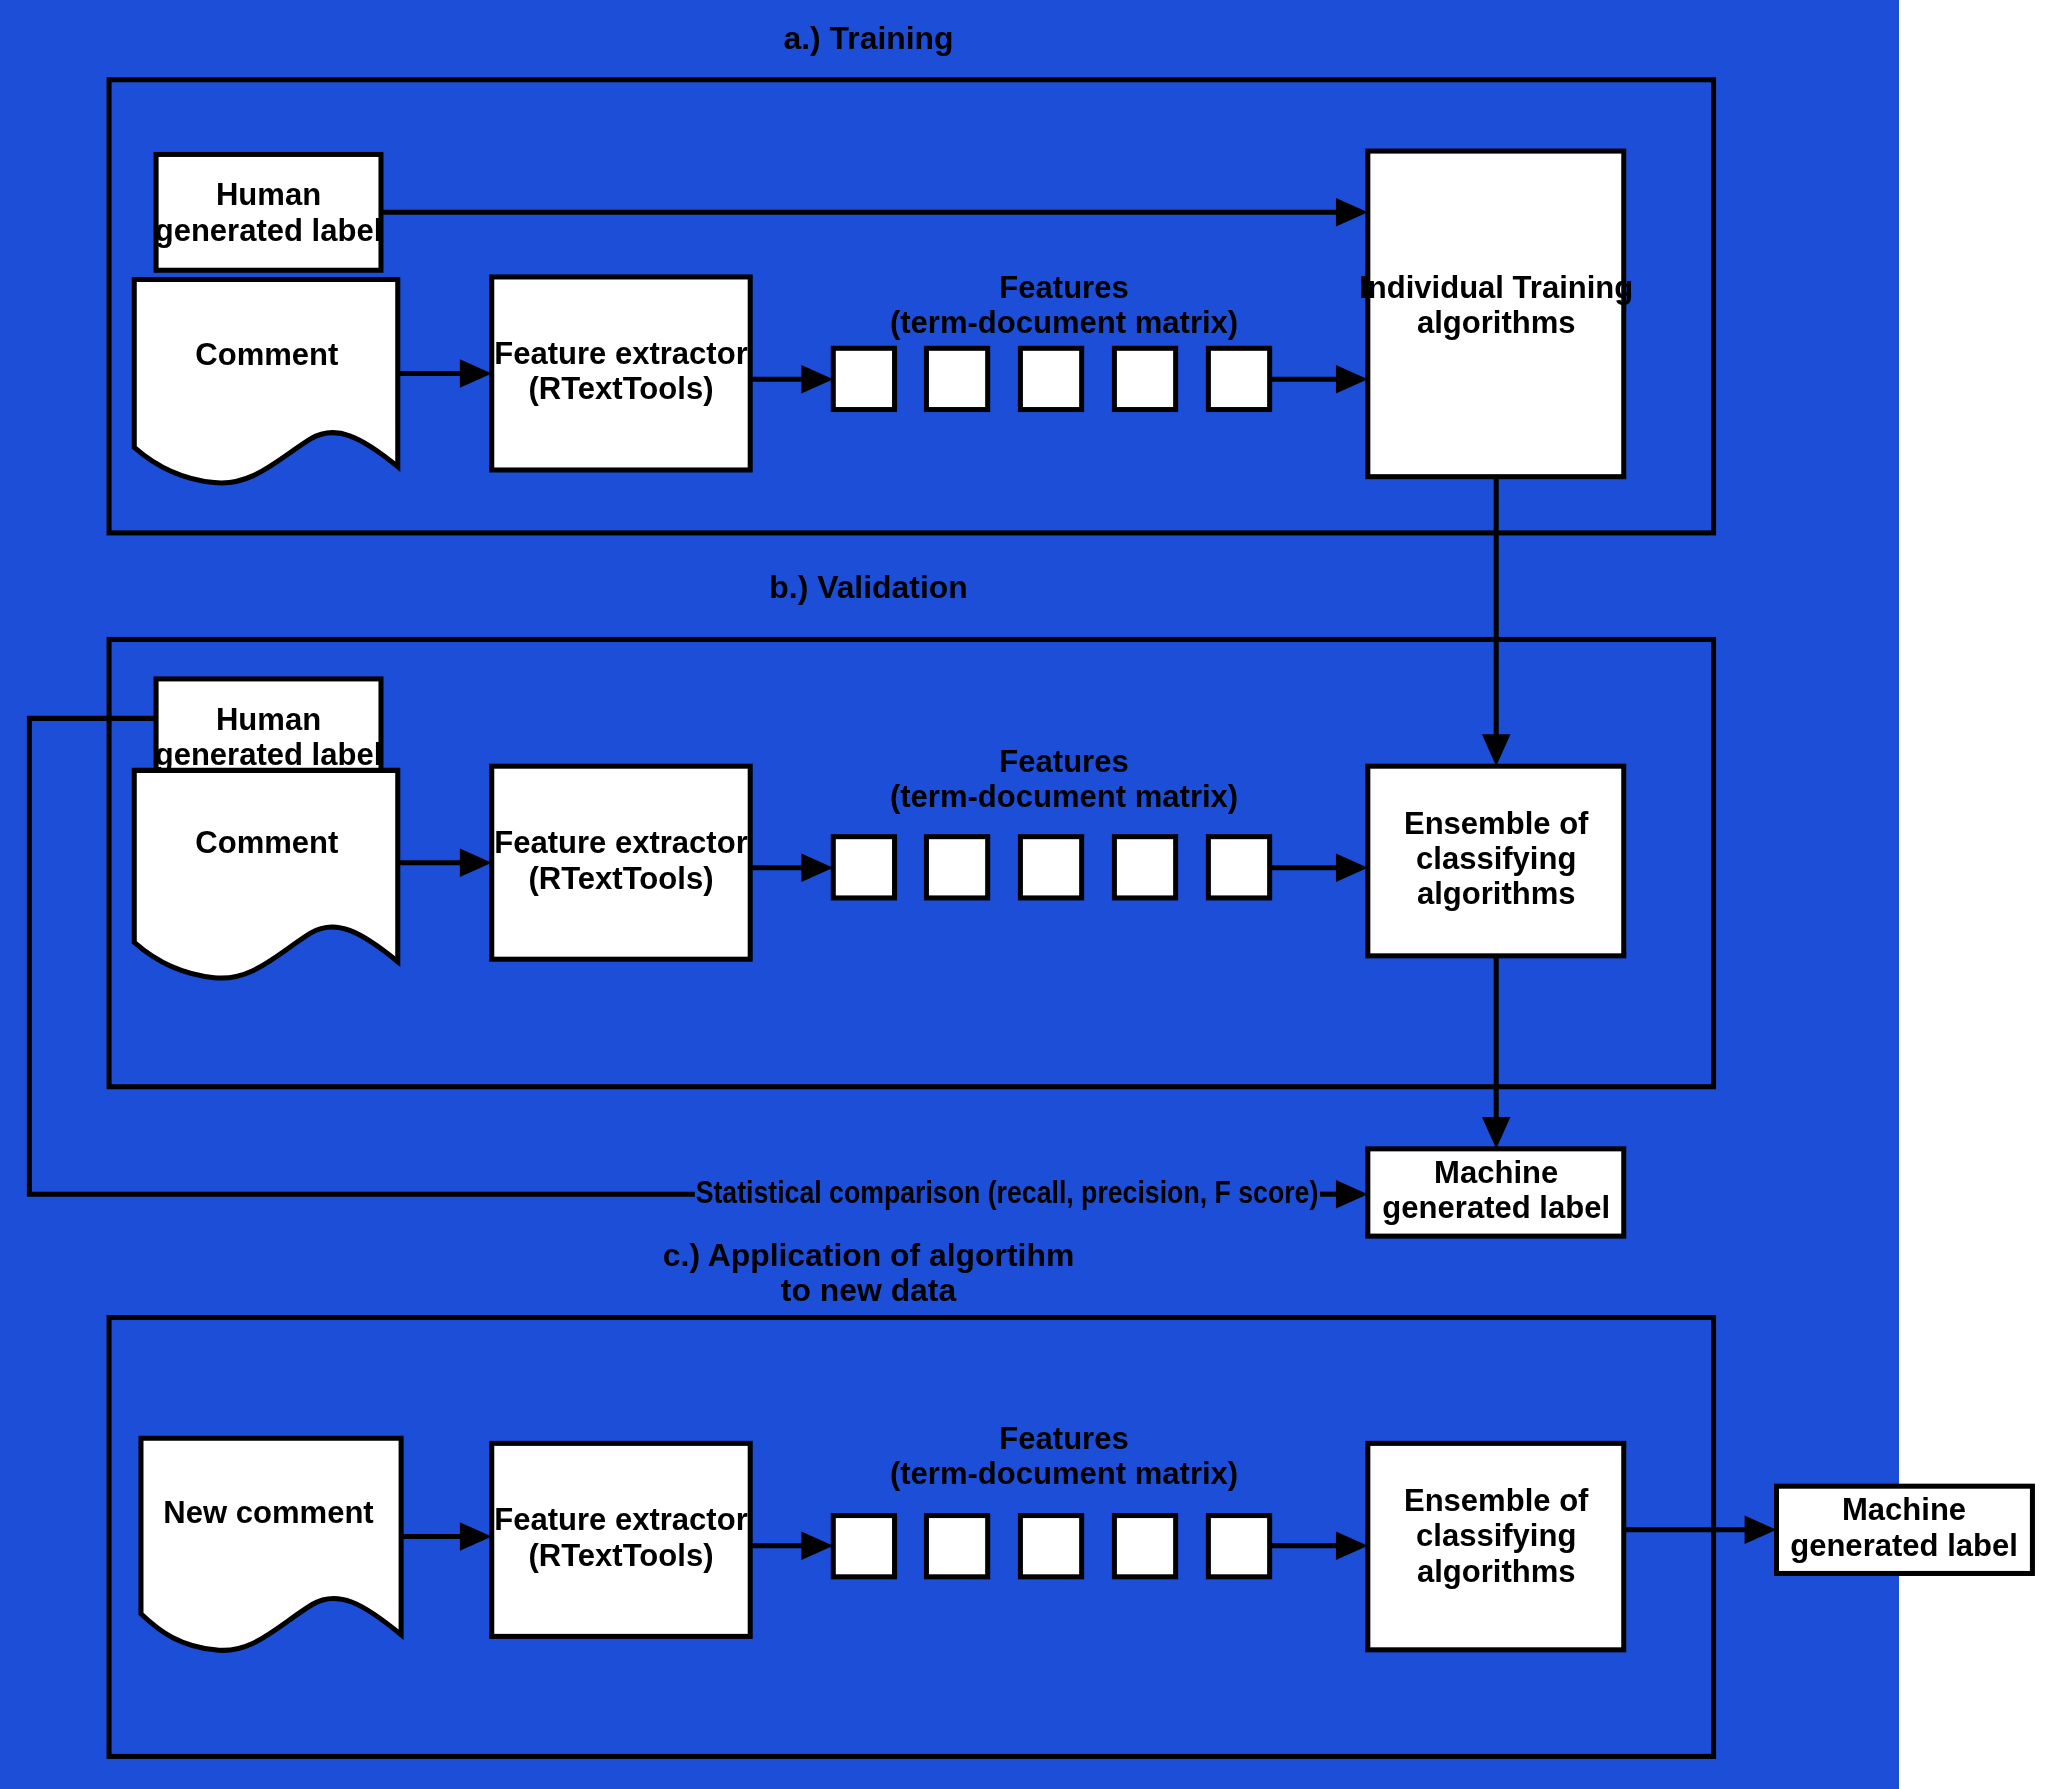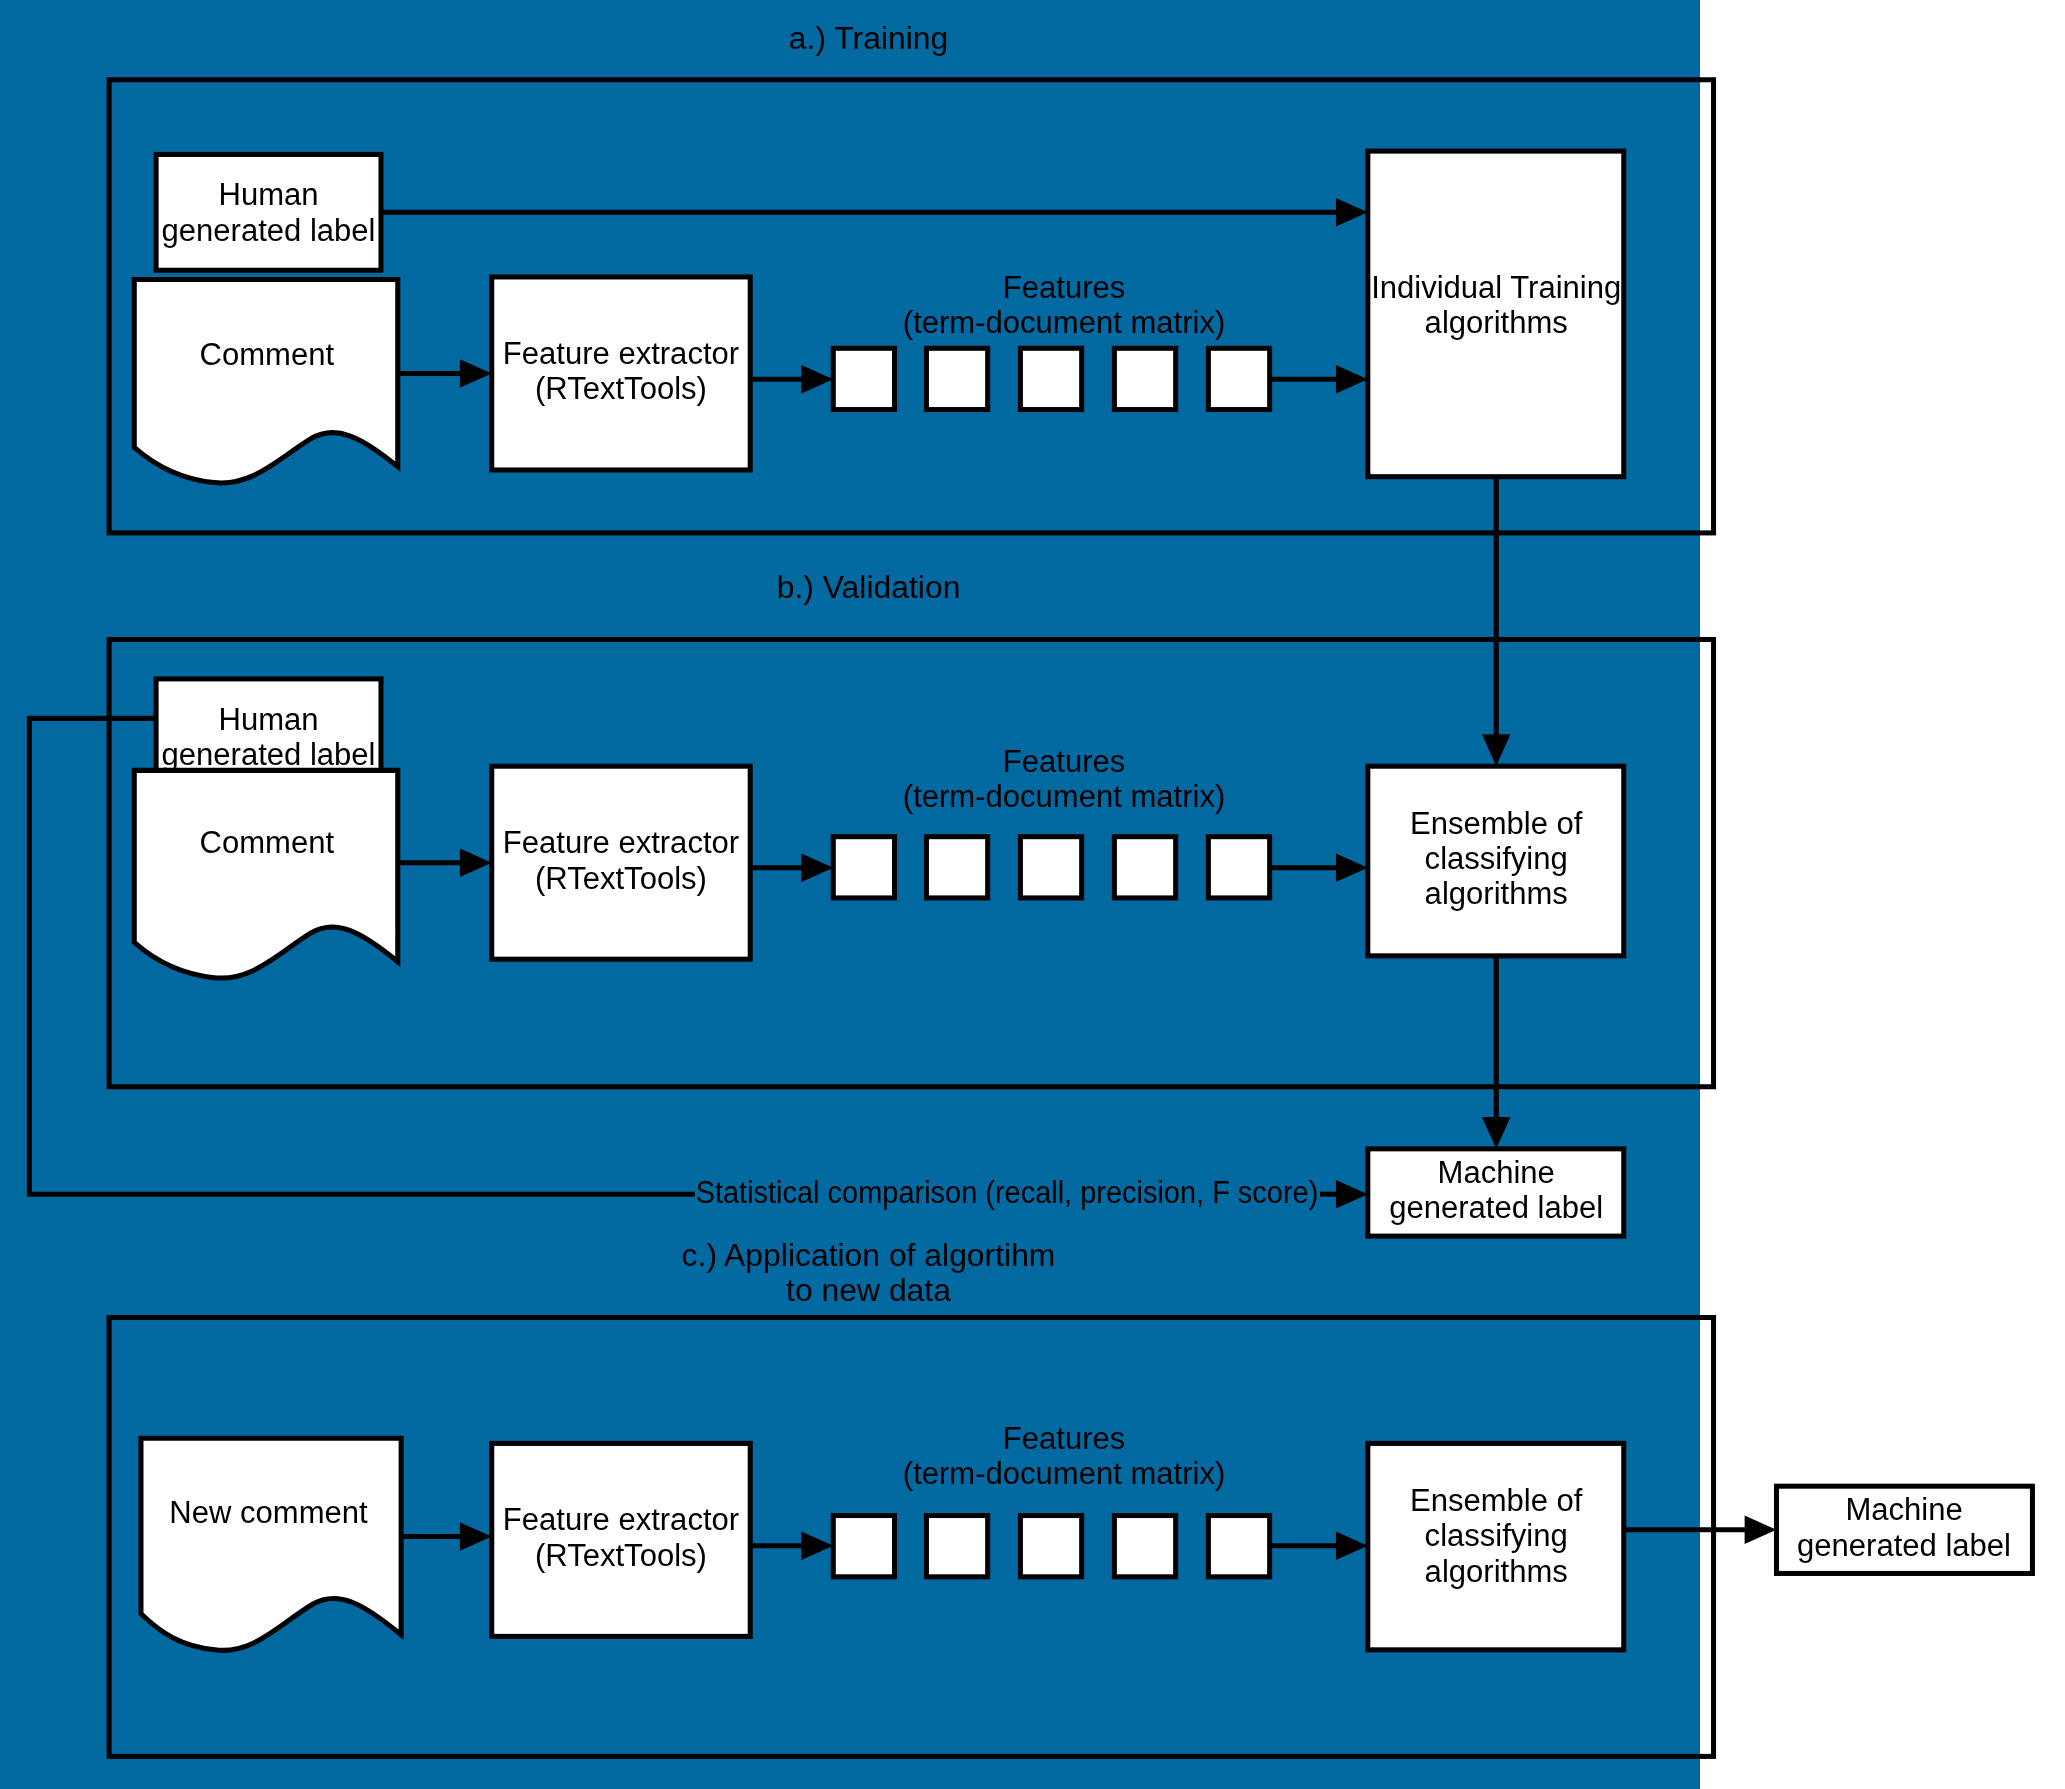--- a/index.html
+++ b/index.html
@@ -2,24 +2,25 @@
 <html style="font-size:13.4px"><head>
 <meta charset="utf-8">
 <style>
   html, body {
     margin: 0;
     padding: 0;
     background: #ffffff;
   }
   #stage {
     position: relative;
-    width: 1700px;
+    width: 1899px;
     height: 1790px;
-    background: #0369a1;
+    background: #1d4ed8;
     font-family: "Liberation Sans", sans-serif;
+    font-weight: bold;
   }
   svg#diagram {
     position: absolute;
     left: 0;
     top: 0;
     width: 2066px;
     height: 1790px;
   }
   .box {
     fill: #ffffff;

